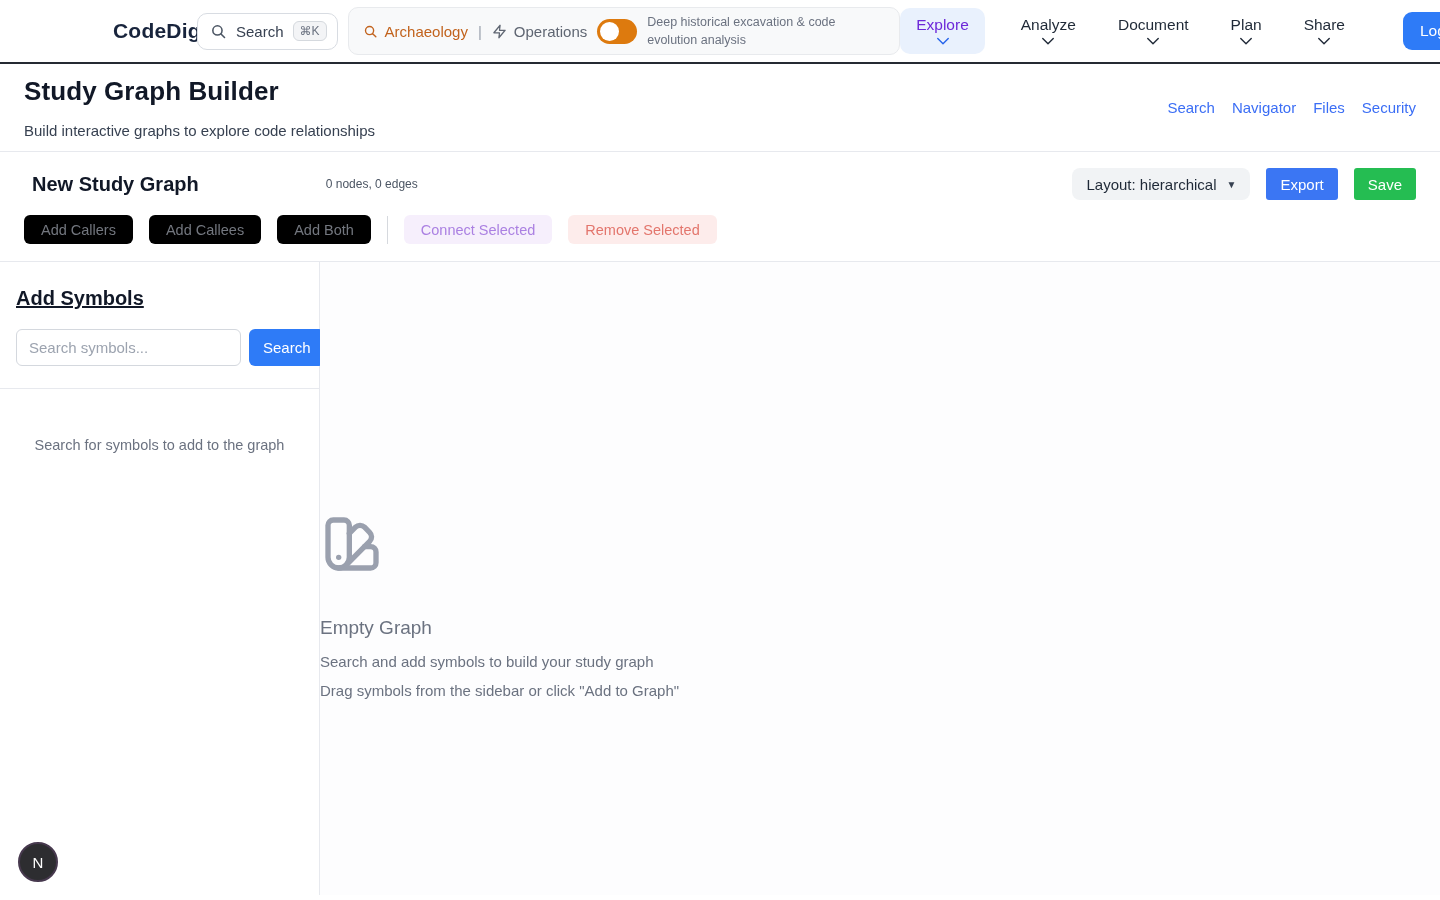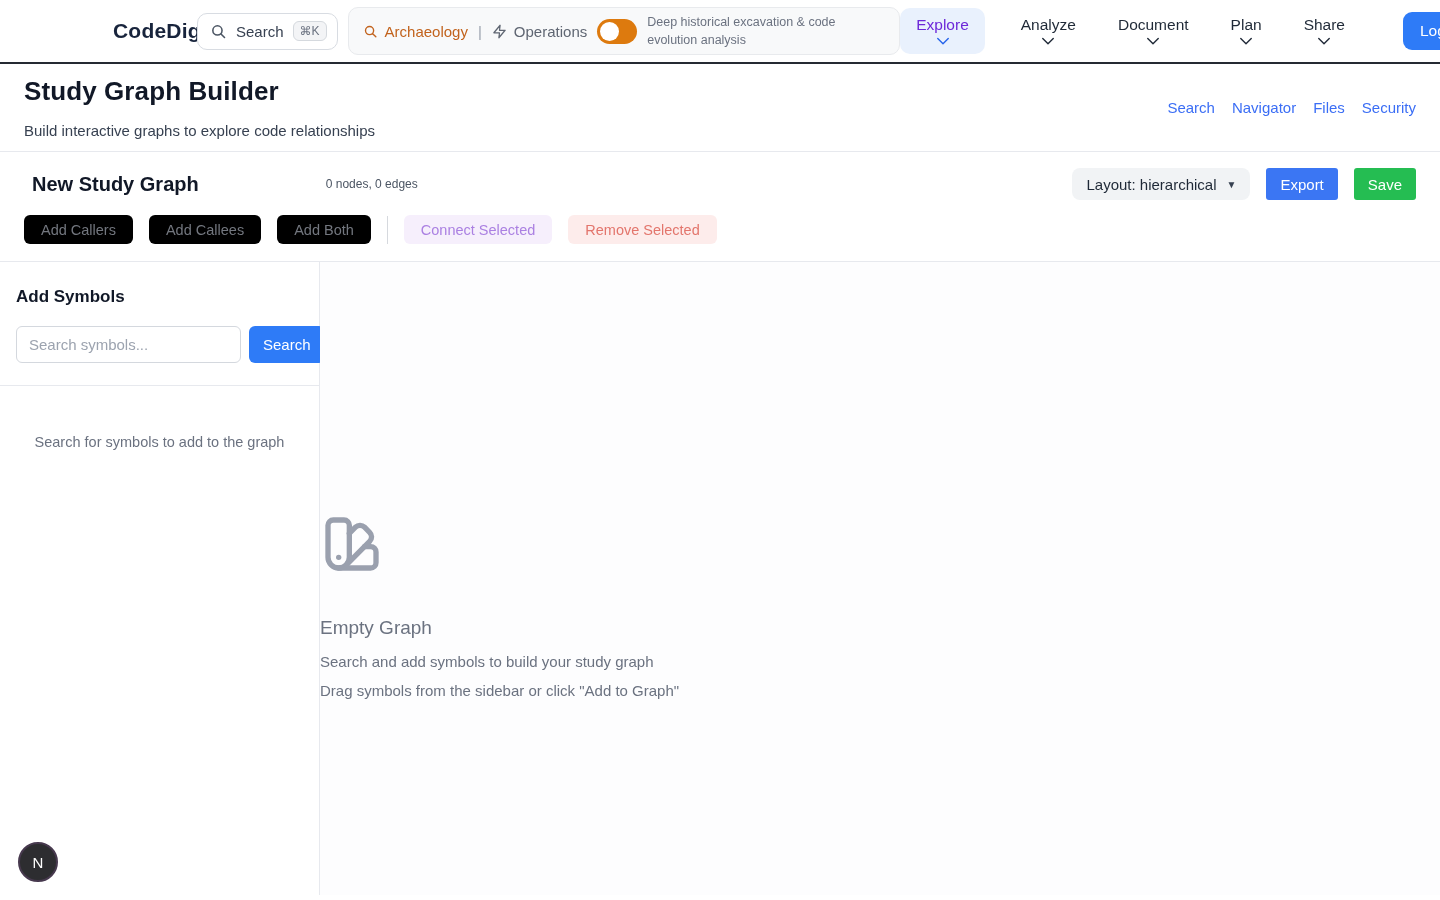--- a/index.html
+++ b/index.html
@@ -66,21 +66,21 @@
           cursor:pointer; }
   .chip-neutral { background:#000000; color:#73777f; }
   .chip-purple { background:#f6effc; color:#ab80e2; }
   .chip-red { background:#fdeceb; color:#e3756c; }
   .vdiv { width:1px; height:28px; background:#d6d9de; }
 
   
   .content { display:flex; height:633px; }
   .sidebar { width:320px; flex:none; border-right:1px solid #e7e9ee; padding:25px 16px 0;
              background:#fff; }
-  .sb-title { font-size:17px; font-weight:700; color:#111827; }
+  .sb-title { font-size:20px; font-weight:700; color:#111827;text-decoration:underline; }
   .sb-search { display:flex; margin-top:19px; gap:8px; }
   .sb-input { flex:1; height:37px; border:1px solid #d4d8de; border-radius:6px; padding:0 12px;
               font-size:15px; color:#1f2937; font-family:"Liberation Sans", sans-serif; }
   .sb-input::placeholder { color:#9ca3af; }
   .sb-btn { background:#2e7bf7; color:#fff; border:none; border-radius:6px; padding:0 14px;
             font-size:15px; cursor:pointer; }
   .sb-div { margin:22px -16px 0; border-top:1px solid #e7e9ee; }
   .sb-hint { margin-top:48px; text-align:center; font-size:14.5px; color:#6b7280; }
 
   .canvas { flex:1; background:#fdfdfe; display:flex; flex-direction:column;

